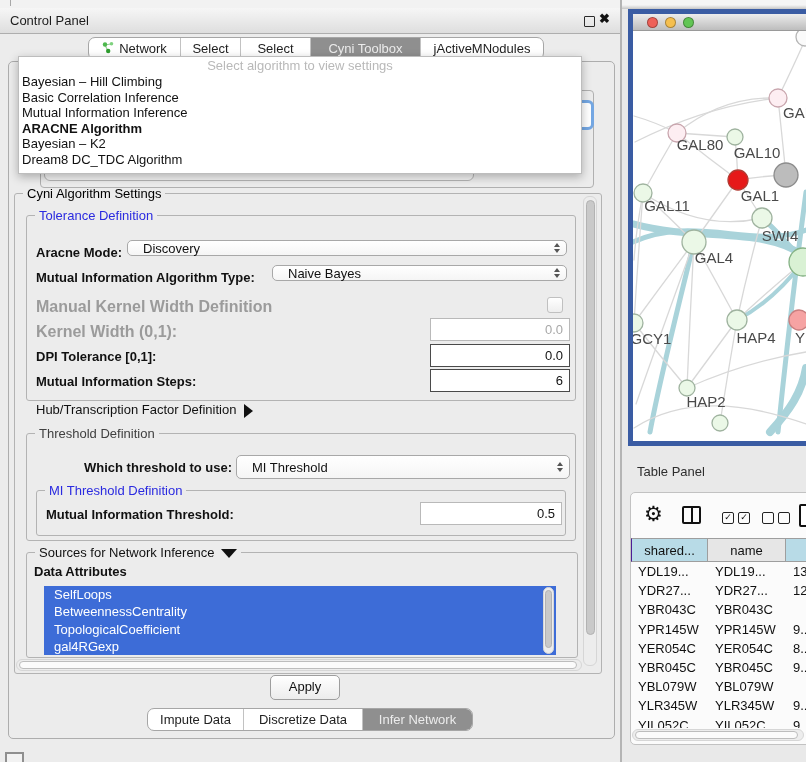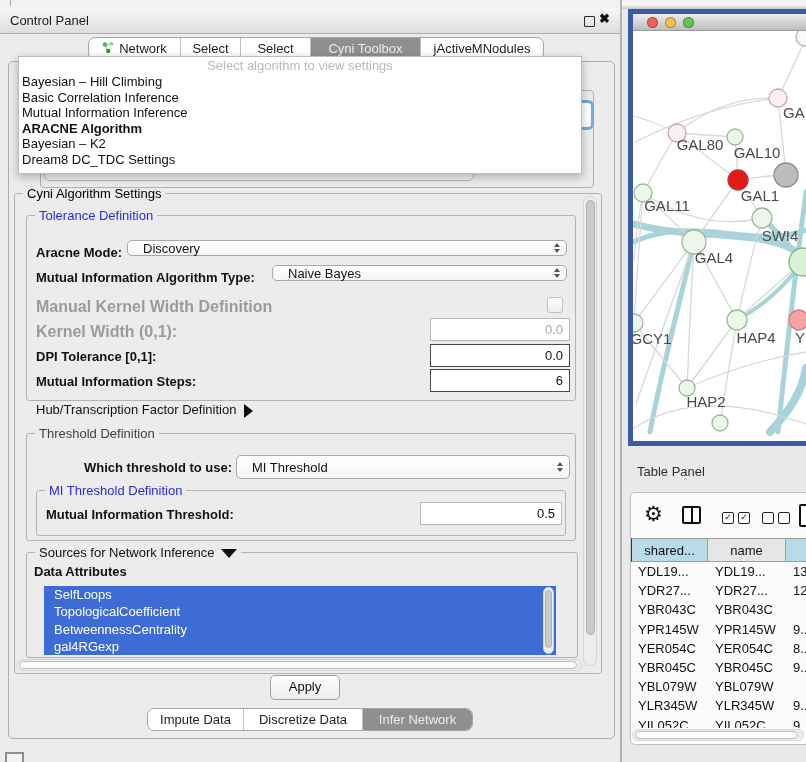--- a/index.html
+++ b/index.html
@@ -154,21 +154,21 @@
   <div id="ghost-combo">gal4Filtered.sif default node</div>
 
   <div id="dropdown">
     <div class="dd-hint">Select algorithm to view settings</div>
     <div id="dd-items">
         <div class="dd-item">Bayesian – Hill Climbing</div>
         <div class="dd-item">Basic Correlation Inference</div>
         <div class="dd-item">Mutual Information Inference</div>
         <div class="dd-item bold">ARACNE Algorithm</div>
         <div class="dd-item">Bayesian – K2</div>
-        <div class="dd-item">Dream8 DC_TDC Settings</div>
+        <div class="dd-item">Dream8 DC_TDC Algorithm</div>
       </div>
   </div>
 
   <div class="grp" style="left:14px;top:193px;width:586px;height:479px">
     <span class="gtitle" style="color:#000000">Cyni Algorithm Settings</span>
   </div>
 
   <div class="grp" style="left:26px;top:215px;width:548px;height:184px">
     <span class="gtitle" style="color:#2a2ae0">Tolerance Definition</span>
   </div>
@@ -217,22 +217,22 @@
   </div>
   <span class="blabel" style="left:46px;top:507px">Mutual Information Threshold:</span>
   <div class="tfield" style="left:420px;top:502px;width:142px">0.5</div>
 
   <div class="grp" style="left:26px;top:552px;width:550px;height:104px">
     <span class="gtitle" style="color:#111"><span>Sources for Network Inference</span><span class="tri-down"></span></span>
   </div>
   <span class="blabel" style="left:34px;top:564px">Data Attributes</span>
   <div id="attr-list">
       <div class="attr-item sel">SelfLoops</div>
+      <div class="attr-item sel">BetweennessCentrality</div>
       <div class="attr-item sel">TopologicalCoefficient</div>
-      <div class="attr-item sel">BetweennessCentrality</div>
       <div class="attr-item sel">gal4RGexp</div>
     </div>
   <div class="sb-track" style="left:543px;top:587px;width:11px;height:67px">
     <div class="sb-thumb" style="left:1px;top:2px;width:7px;height:58px"></div>
   </div>
 
   <div class="sb-track" style="left:583px;top:196px;width:14px;height:470px">
     <div class="sb-thumb" style="left:2px;top:3px;width:9px;height:435px"></div>
   </div>
   <div class="sb-track" style="left:16px;top:659px;width:566px;height:12px">

